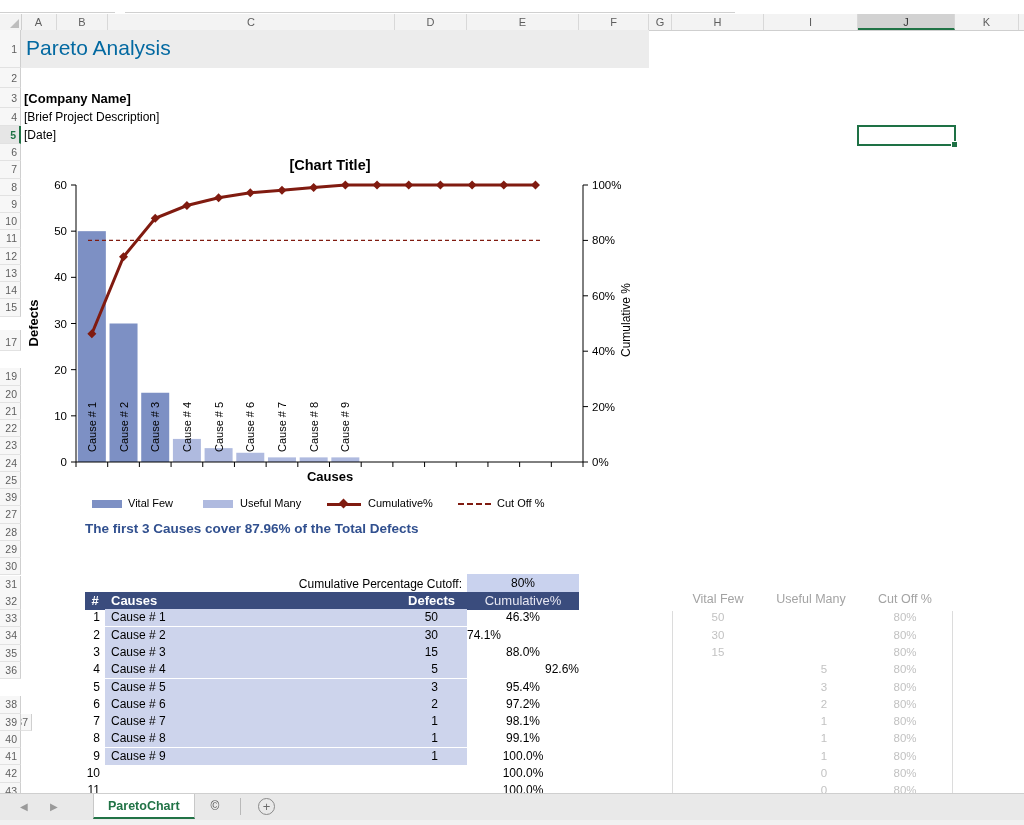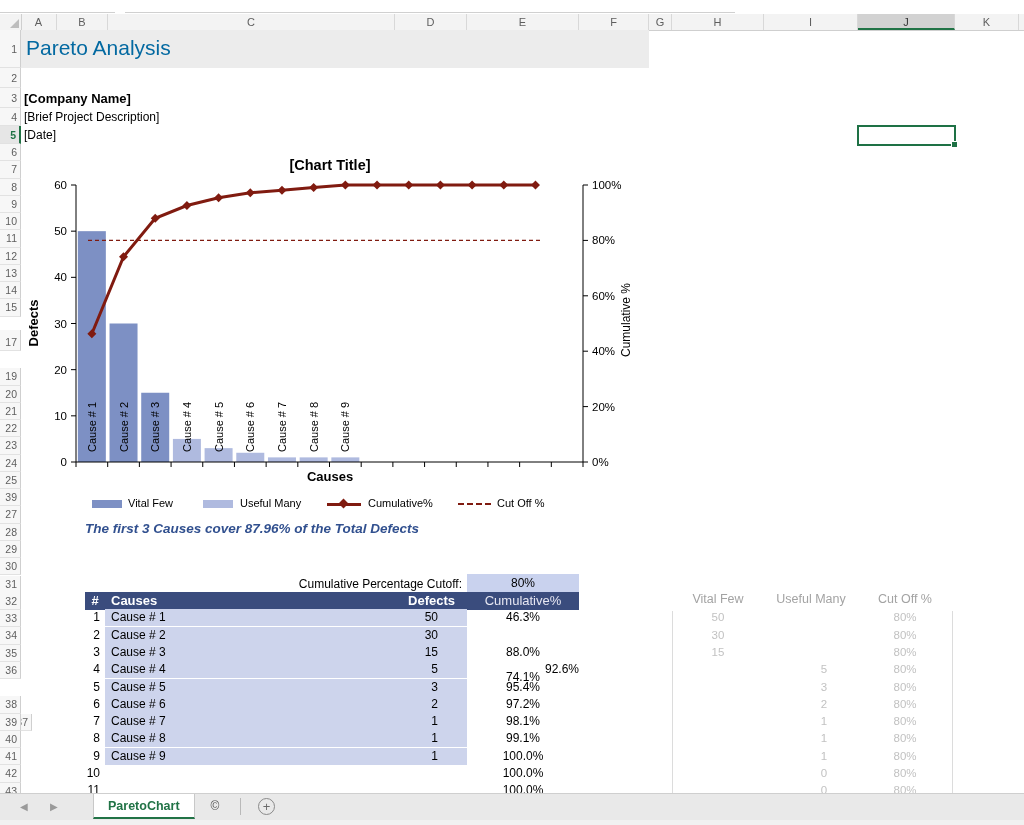--- a/index.html
+++ b/index.html
@@ -31,21 +31,21 @@
   #datec{left:24px;top:128px;font-size:12px;}
   
   #sel-box{left:857px;top:125px;width:95px;height:17px;border:2px solid #1E7145;background:#fff;}
   #sel-handle{position:absolute;right:-4px;bottom:-4px;width:5px;height:5px;background:#1E7145;border:1px solid #fff;}
   
   .lg-label{position:absolute;top:497px;font-size:11px;color:#000;white-space:nowrap;}
   .lg-swatch{position:absolute;top:500px;width:30px;height:8px;}
   .lg-line{position:absolute;top:503px;width:34px;height:3px;}
   .lg-diamond{position:absolute;top:500px;width:7px;height:7px;transform:rotate(45deg);}
   .lg-dash{position:absolute;top:503px;width:33px;border-top:2px dashed #801B10;}
-  #statement{left:85px;top:521px;font-size:13.5px;font-weight:bold;color:#31508F;font-style:italic;}
+  #statement{left:85px;top:521px;font-size:13.5px;font-weight:bold;color:#31508F;}
   
   #cutoff-label{left:240px;top:577px;width:222px;text-align:right;font-size:12px;}
   #cutoff-cell{left:467px;top:574px;width:112px;height:18px;background:#C9D2EE;
                font-size:12px;text-align:center;line-height:18px;}
   
   .trow{position:absolute;left:0;width:1024px;}
   .tcell{position:absolute;top:0;box-sizing:border-box;font-size:12px;line-height:17px;
          white-space:nowrap;overflow:hidden;}
   .thead .tcell{color:#fff;font-weight:bold;font-size:13px;background:#3A4C7D;line-height:17.5px;}
   .lav{background:#CDD4EC;}
@@ -265,21 +265,21 @@
       <div class="trow " style="top: 609.3px; height: 17.26px;">
         <div class="tcell " style="left: 85px; width: 20px; text-align: right; padding-right: 5px;">1</div>
         <div class="tcell lav" style="left: 105px; width: 290px; padding-left: 6px;">Cause # 1</div>
         <div class="tcell lav" style="left: 395px; width: 72px; text-align: right; padding-right: 29px;">50</div>
         <div class="tcell " style="left: 467px; width: 112px; text-align: center;">46.3%</div>
       </div>
       <div class="trow " style="top: 626.6px; height: 17.26px;">
         <div class="tcell " style="left: 85px; width: 20px; text-align: right; padding-right: 5px;">2</div>
         <div class="tcell lav" style="left: 105px; width: 290px; padding-left: 6px;">Cause # 2</div>
         <div class="tcell lav" style="left: 395px; width: 72px; text-align: right; padding-right: 29px;">30</div>
-        <div class="tcell " style="left: 467px; width: 112px; text-align: center; margin-top: 42px;">74.1%</div>
+        <div class="tcell " style="left: 467px; width: 112px; text-align: left;">74.1%</div>
       </div>
       <div class="trow " style="top: 643.9px; height: 17.26px;">
         <div class="tcell " style="left: 85px; width: 20px; text-align: right; padding-right: 5px;">3</div>
         <div class="tcell lav" style="left: 105px; width: 290px; padding-left: 6px;">Cause # 3</div>
         <div class="tcell lav" style="left: 395px; width: 72px; text-align: right; padding-right: 29px;">15</div>
         <div class="tcell " style="left: 467px; width: 112px; text-align: center;">88.0%</div>
       </div>
       <div class="trow " style="top: 661.2px; height: 17.26px;">
         <div class="tcell " style="left: 85px; width: 20px; text-align: right; padding-right: 5px;">4</div>
         <div class="tcell lav" style="left: 105px; width: 290px; padding-left: 6px;">Cause # 4</div>

